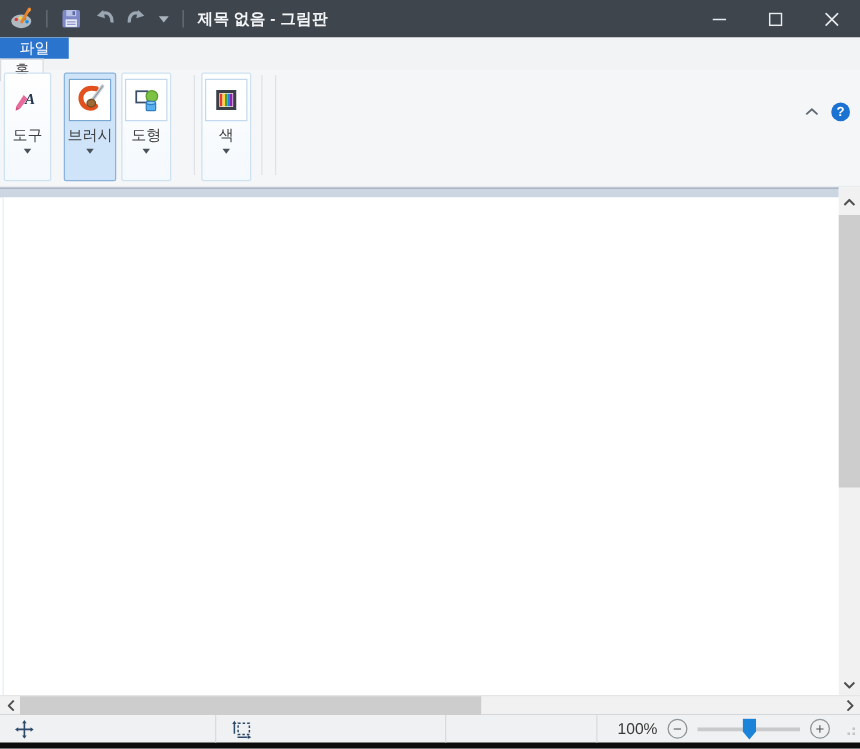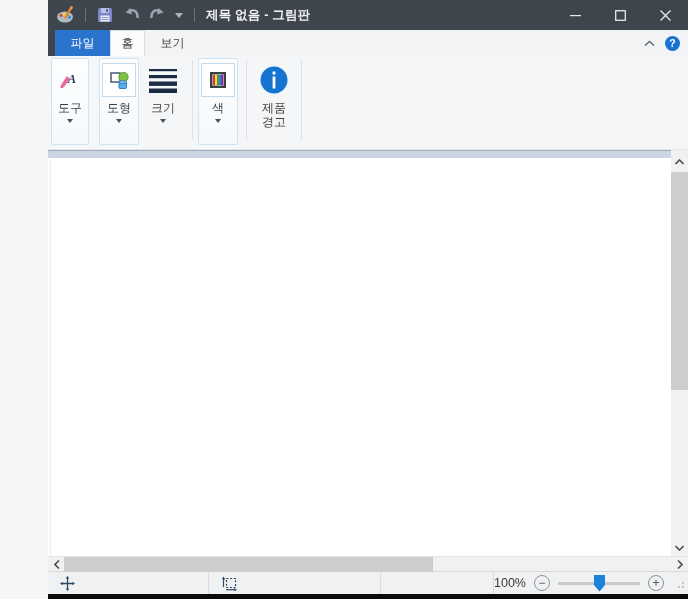--- a/index.html
+++ b/index.html
@@ -1,31 +1,31 @@
 <!DOCTYPE html>
 <html><head>
 <meta charset="utf-8">
 <style>
   * { margin:0; padding:0; box-sizing:border-box; }
   html,body { width:688px; height:599px; overflow:hidden; }
   body { font-family:"Liberation Sans", sans-serif; font-size:12px; color:#3d3d3d; background:#fff; }
-  .window { position:relative; width:688px; height:599px; background:#f5f6f7;padding-left:48px; }
+  .window { position:relative; width:688px; height:599px; background:#f5f6f7; }
 
   
   .titlebar { height:30px; background:#3e454d; display:flex; align-items:center; }
   .qat { display:flex; align-items:center; gap:6px; padding-left:8px; }
   .qat-sep { width:1px; height:14px; background:#6b727a; margin:0 3px; }
   .qat-btn { display:flex; align-items:center; justify-content:center; width:20px; height:20px; }
   .qat-caret { width:0; height:0; border-left:4px solid transparent; border-right:4px solid transparent; border-top:5px solid #aab3bc; }
   .title-text { color:#f2f4f6; font-size:12.5px; font-weight:700; margin-left:8px; letter-spacing:0.2px; }
   .win-controls { margin-left:auto; display:flex; height:30px; }
   .win-btn { width:45px; height:30px; display:flex; align-items:center; justify-content:center; }
 
   
-  .tabrow { height:26px; background:#f2f3f4; display:flex; align-items:stretch; }
+  .tabrow { height:26px; background:#f2f3f4; display:flex; align-items:stretch;flex-direction:column; }
   .tab-left-edge { width:7px; background:#3e454d; }
   .tab { display:flex; align-items:center; justify-content:center; font-size:12px; color:#3c3c3c; cursor:default; }
   .tab.file { width:55px; background:#2b74cd; color:#ffffff; }
   .tab.home { width:35px; background:#fafbfc; border:1px solid #dadcdf; border-bottom:none; }
   .tab.view { width:55px; }
   .tabrow-right { margin-left:auto; display:flex; align-items:center; gap:10px; padding-right:8px; }
   .help-circle { width:15px; height:15px; border-radius:50%; background:#1a73d2; color:#fff; font-size:10.5px; font-weight:700; display:flex; align-items:center; justify-content:center; }
 
   
   .ribbon { height:94px; background:#f5f6f7; display:flex; align-items:flex-start; padding:2px 0 0 3px; border-bottom:1px solid #e2e6ea; }
@@ -169,46 +169,46 @@
         <svg width="22" height="20" viewBox="0 0 22 20">
           <path d="M2 15 L8 6 L11 9 L5 17 Z" fill="#e76a9a"></path>
           <path d="M2 15 L5 17 L1.5 18.5 Z" fill="#d94f7f"></path>
           <text x="9" y="13" font-size="12" font-style="italic" font-weight="bold" fill="#22344e" font-family="Liberation Serif, serif">A</text>
         </svg>
       </div>
       <div class="chunk-label">도구</div>
       <div class="chunk-caret"></div>
     </div>
 
-
-    <div class="chunk bordered" style="width:40px; margin-right:0;">
+    <div class="chunk selected" style="width:42px; margin-right:4px;">
+      <div class="iconbox boxed" style="border-color:#7aa8d4">
+        <svg width="26" height="26" viewBox="0 0 26 26">
+          <path d="M18 4 C8 2 4 9 6.5 15 C8.5 19.5 14 21 17.5 18" stroke="#e2501e" stroke-width="4" fill="none" stroke-linecap="round"></path>
+          <path d="M23 2 L15 13" stroke="#c9cfd6" stroke-width="3" stroke-linecap="round"></path>
+          <path d="M23 2 L15 13" stroke="#8e979f" stroke-width="1" stroke-linecap="round"></path>
+          <ellipse cx="14" cy="15.5" rx="3.4" ry="3" fill="#9c6b38" stroke="#6f4a22"></ellipse>
+        </svg>
+      </div>
+      <div class="chunk-label">브러시</div>
+      <div class="chunk-caret"></div>
+    </div>
+
+    <div class="chunk bordered" style="width:40px; margin-right:13px;">
       <div class="iconbox boxed">
         <svg width="23" height="23" viewBox="0 0 23 23">
           <rect x="3" y="4" width="9" height="9" fill="#ffffff" stroke="#3c4f68" stroke-width="1.4"></rect>
           <circle cx="15.5" cy="8" r="4.6" fill="#7dc242" stroke="#5a9e2f"></circle>
           <rect x="11" y="13" width="7.5" height="6.5" rx="1" fill="#58b0ef" stroke="#2f7fc0"></rect>
           <ellipse cx="14.75" cy="13.2" rx="3.75" ry="1.4" fill="#8cc9f5" stroke="#2f7fc0"></ellipse>
         </svg>
       </div>
       <div class="chunk-label">도형</div>
       <div class="chunk-caret"></div>
     </div>
 
-    <div class="chunk" style="width:48px; margin-right:0;">
-      <div class="iconbox" style="width:36px">
-        <svg width="30" height="26" viewBox="0 0 30 26">
-          <rect x="1" y="2" width="28" height="2.2" fill="#1c2b45"></rect>
-          <rect x="1" y="8" width="28" height="3.2" fill="#1c2b45"></rect>
-          <rect x="1" y="14.5" width="28" height="4.4" fill="#1c2b45"></rect>
-          <rect x="1" y="21.5" width="28" height="5.5" fill="#1c2b45"></rect>
-        </svg>
-      </div>
-      <div class="chunk-label">크기</div>
-      <div class="chunk-caret"></div>
-    </div>
 
     <div class="ribbon-sep"></div>
 
     <div class="chunk bordered" style="width:40px; margin-right:3px;">
       <div class="iconbox boxed">
         <svg width="20" height="20" viewBox="0 0 20 20">
           <rect x="2" y="2" width="16" height="16" fill="#3a3f46"></rect>
           <rect x="4.5" y="4.5" width="11" height="11" fill="#ffffff"></rect>
           <rect x="5" y="5" width="2" height="10" fill="#e53935"></rect>
           <rect x="7" y="5" width="2" height="10" fill="#fdd835"></rect>
@@ -217,31 +217,20 @@
           <rect x="13" y="5" width="2" height="10" fill="#8e24aa"></rect>
         </svg>
       </div>
       <div class="chunk-label">색</div>
       <div class="chunk-caret"></div>
     </div>
 
 
     <div class="ribbon-sep"></div>
 
-    <div class="chunk" style="width:44px; margin-right:0;">
-      <div class="iconbox" style="width:36px">
-        <svg width="30" height="30" viewBox="0 0 30 30">
-          <circle cx="15" cy="15" r="13.5" fill="#1574cf"></circle>
-          <rect x="13.6" y="6.5" width="2.8" height="3" fill="#ffffff"></rect>
-          <rect x="13.6" y="11.5" width="2.8" height="12" fill="#ffffff"></rect>
-        </svg>
-      </div>
-      <div class="chunk-label">제품</div>
-      <div class="chunk-label" style="margin-top:0">경고</div>
-    </div>
 
     <div class="ribbon-sep"></div>
   </div>
 
   <div class="workarea">
     <div class="work-strip"></div>
     <div class="canvas"></div>
     <div class="vscroll">
       <div class="arrow up">
         <svg width="9" height="6" viewBox="0 0 9 6">

